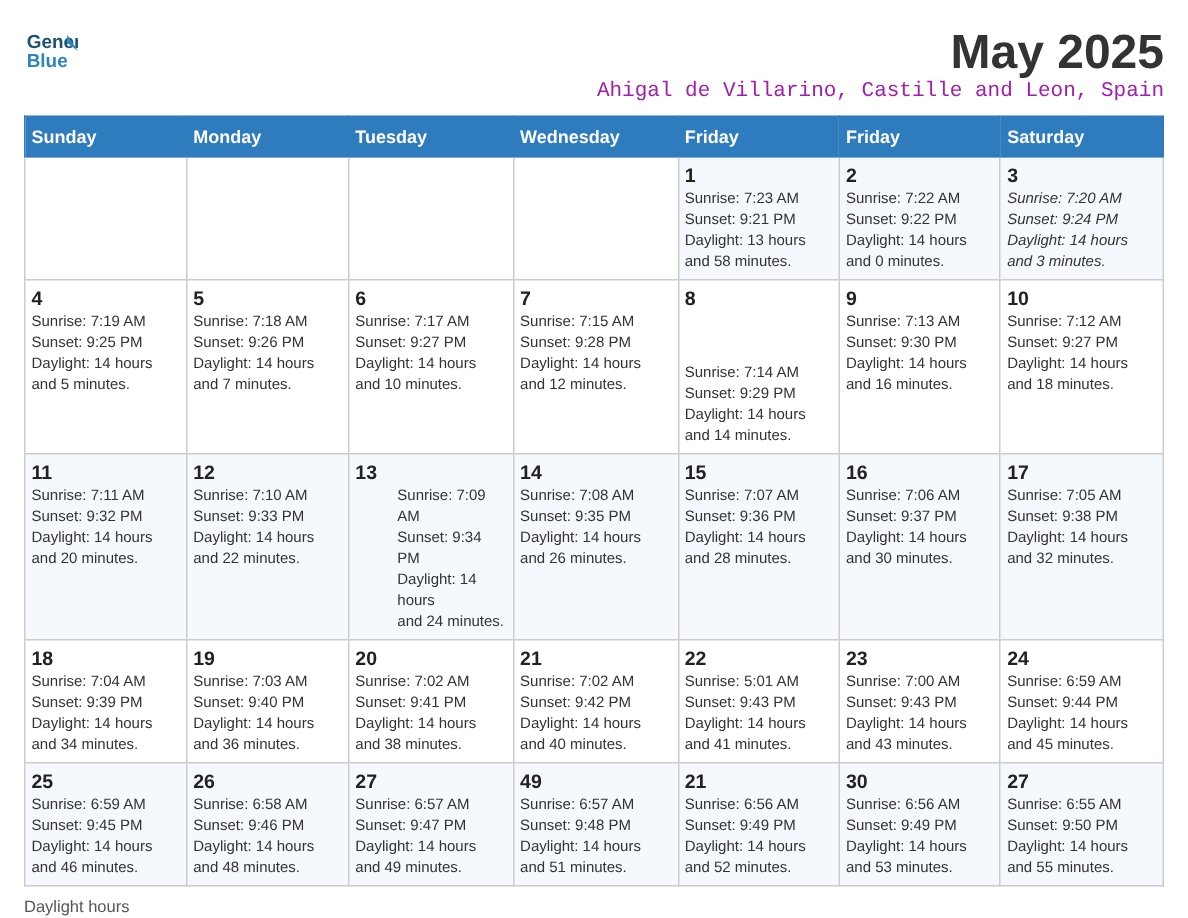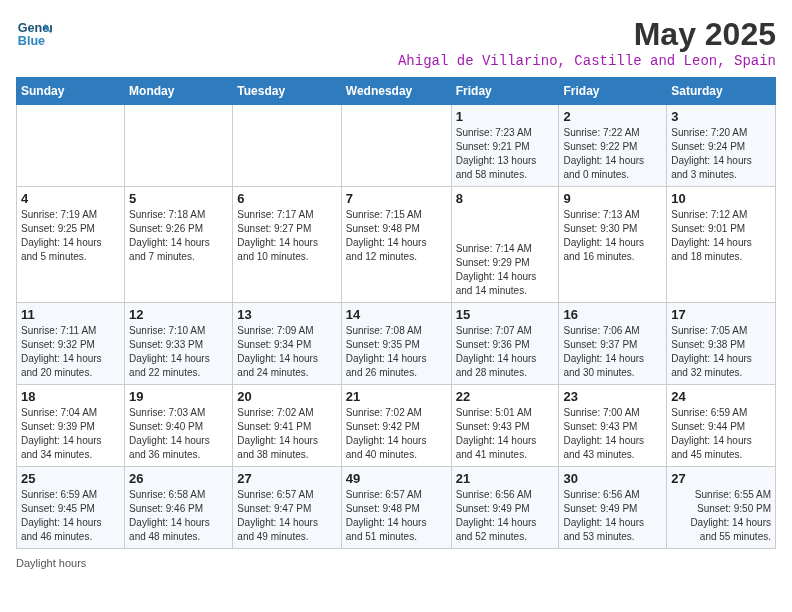--- a/index.html
+++ b/index.html
@@ -131,21 +131,21 @@
         </td>
         <td>
           <div class="day-num">2</div>
           <div class="day-info" style="white-space: pre-line;">Sunrise: 7:22 AM
 Sunset: 9:22 PM
 Daylight: 14 hours
 and 0 minutes.</div>
         </td>
         <td>
           <div class="day-num">3</div>
-          <div class="day-info" style="white-space: pre-line;">Sunrise: 7:20 AM
+          <div class="day-info" style="white-space: pre-line; font-style: italic;">Sunrise: 7:20 AM
 Sunset: 9:24 PM
 Daylight: 14 hours
 and 3 minutes.</div>
         </td>
       </tr>
       <tr>
         <td>
           <div class="day-num">4</div>
           <div class="day-info" style="white-space: pre-line;">Sunrise: 7:19 AM
 Sunset: 9:25 PM
@@ -162,42 +162,42 @@
         <td>
           <div class="day-num">6</div>
           <div class="day-info" style="white-space: pre-line;">Sunrise: 7:17 AM
 Sunset: 9:27 PM
 Daylight: 14 hours
 and 10 minutes.</div>
         </td>
         <td>
           <div class="day-num">7</div>
           <div class="day-info" style="white-space: pre-line;">Sunrise: 7:15 AM
-Sunset: 9:48 PM
+Sunset: 9:28 PM
 Daylight: 14 hours
 and 12 minutes.</div>
         </td>
         <td>
           <div class="day-num">8</div>
           <div class="day-info" style="white-space: pre-line; margin-top: 36px;">Sunrise: 7:14 AM
 Sunset: 9:29 PM
 Daylight: 14 hours
 and 14 minutes.</div>
         </td>
         <td>
           <div class="day-num">9</div>
           <div class="day-info" style="white-space: pre-line;">Sunrise: 7:13 AM
 Sunset: 9:30 PM
 Daylight: 14 hours
 and 16 minutes.</div>
         </td>
         <td>
           <div class="day-num">10</div>
           <div class="day-info" style="white-space: pre-line;">Sunrise: 7:12 AM
-Sunset: 9:01 PM
+Sunset: 9:27 PM
 Daylight: 14 hours
 and 18 minutes.</div>
         </td>
       </tr>
       <tr>
         <td>
           <div class="day-num">11</div>
           <div class="day-info" style="white-space: pre-line;">Sunrise: 7:11 AM
 Sunset: 9:32 PM
 Daylight: 14 hours
@@ -205,21 +205,21 @@
         </td>
         <td>
           <div class="day-num">12</div>
           <div class="day-info" style="white-space: pre-line;">Sunrise: 7:10 AM
 Sunset: 9:33 PM
 Daylight: 14 hours
 and 22 minutes.</div>
         </td>
         <td>
           <div class="day-num">13</div>
-          <div class="day-info" style="white-space: pre-line;">Sunrise: 7:09 AM
+          <div class="day-info" style="white-space: pre-line; margin-left: 28px;">Sunrise: 7:09 AM
 Sunset: 9:34 PM
 Daylight: 14 hours
 and 24 minutes.</div>
         </td>
         <td>
           <div class="day-num">14</div>
           <div class="day-info" style="white-space: pre-line;">Sunrise: 7:08 AM
 Sunset: 9:35 PM
 Daylight: 14 hours
 and 26 minutes.</div>
@@ -335,21 +335,21 @@
         </td>
         <td>
           <div class="day-num">30</div>
           <div class="day-info" style="white-space: pre-line;">Sunrise: 6:56 AM
 Sunset: 9:49 PM
 Daylight: 14 hours
 and 53 minutes.</div>
         </td>
         <td>
           <div class="day-num">27</div>
-          <div class="day-info" style="white-space: pre-line; text-align: right;">Sunrise: 6:55 AM
+          <div class="day-info" style="white-space: pre-line;">Sunrise: 6:55 AM
 Sunset: 9:50 PM
 Daylight: 14 hours
 and 55 minutes.</div>
         </td>
       </tr>
     </tbody>
 </table>
 
 <div class="footer-note">
   <span>Daylight hours</span>

